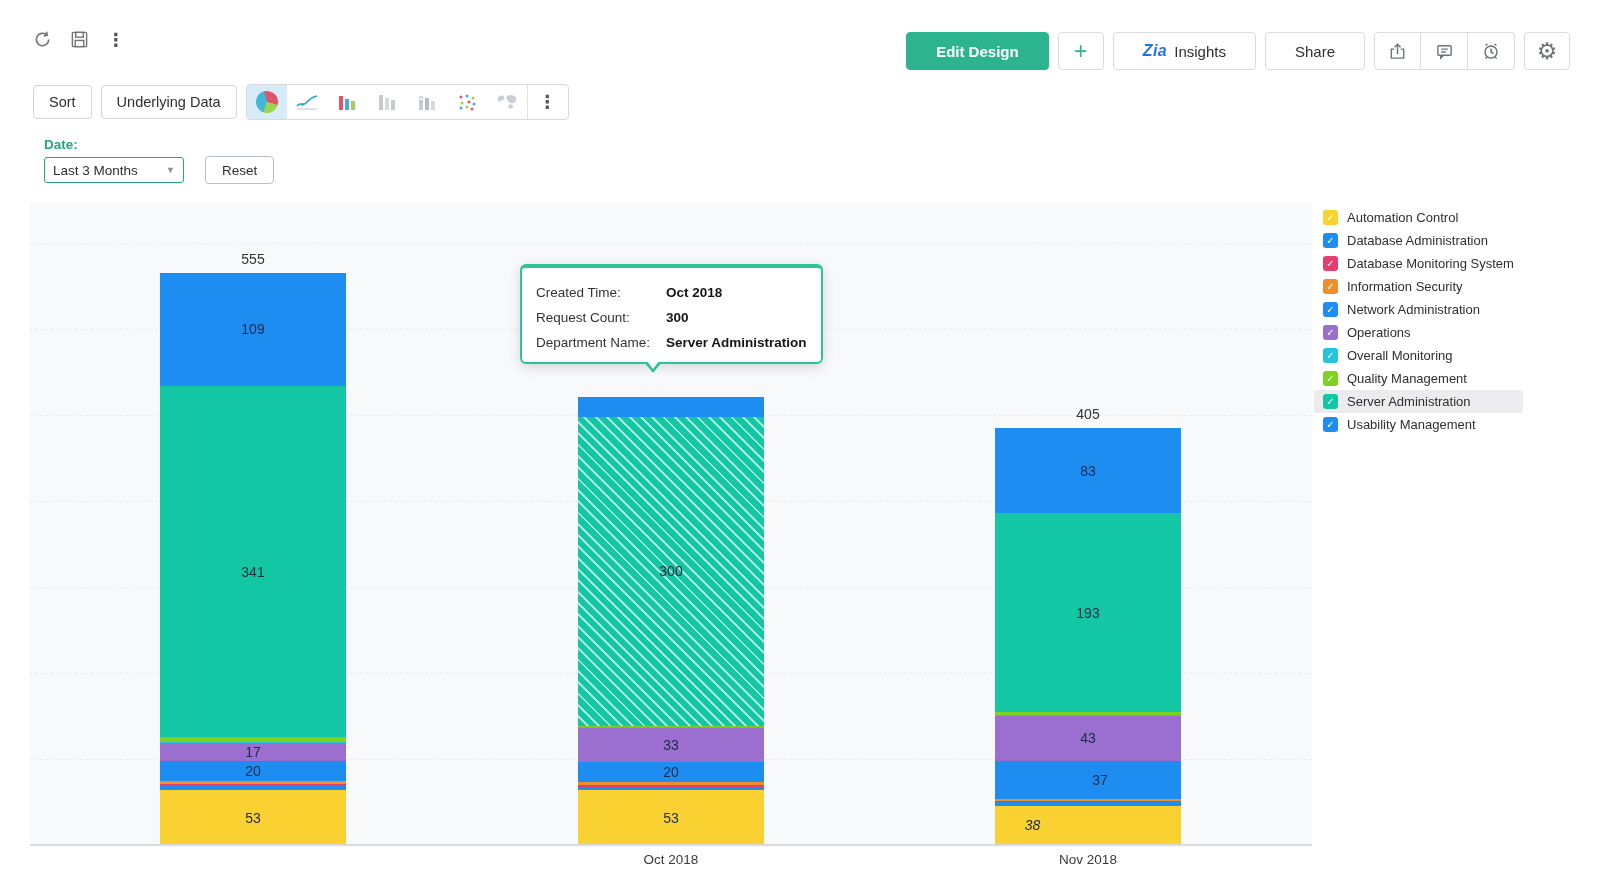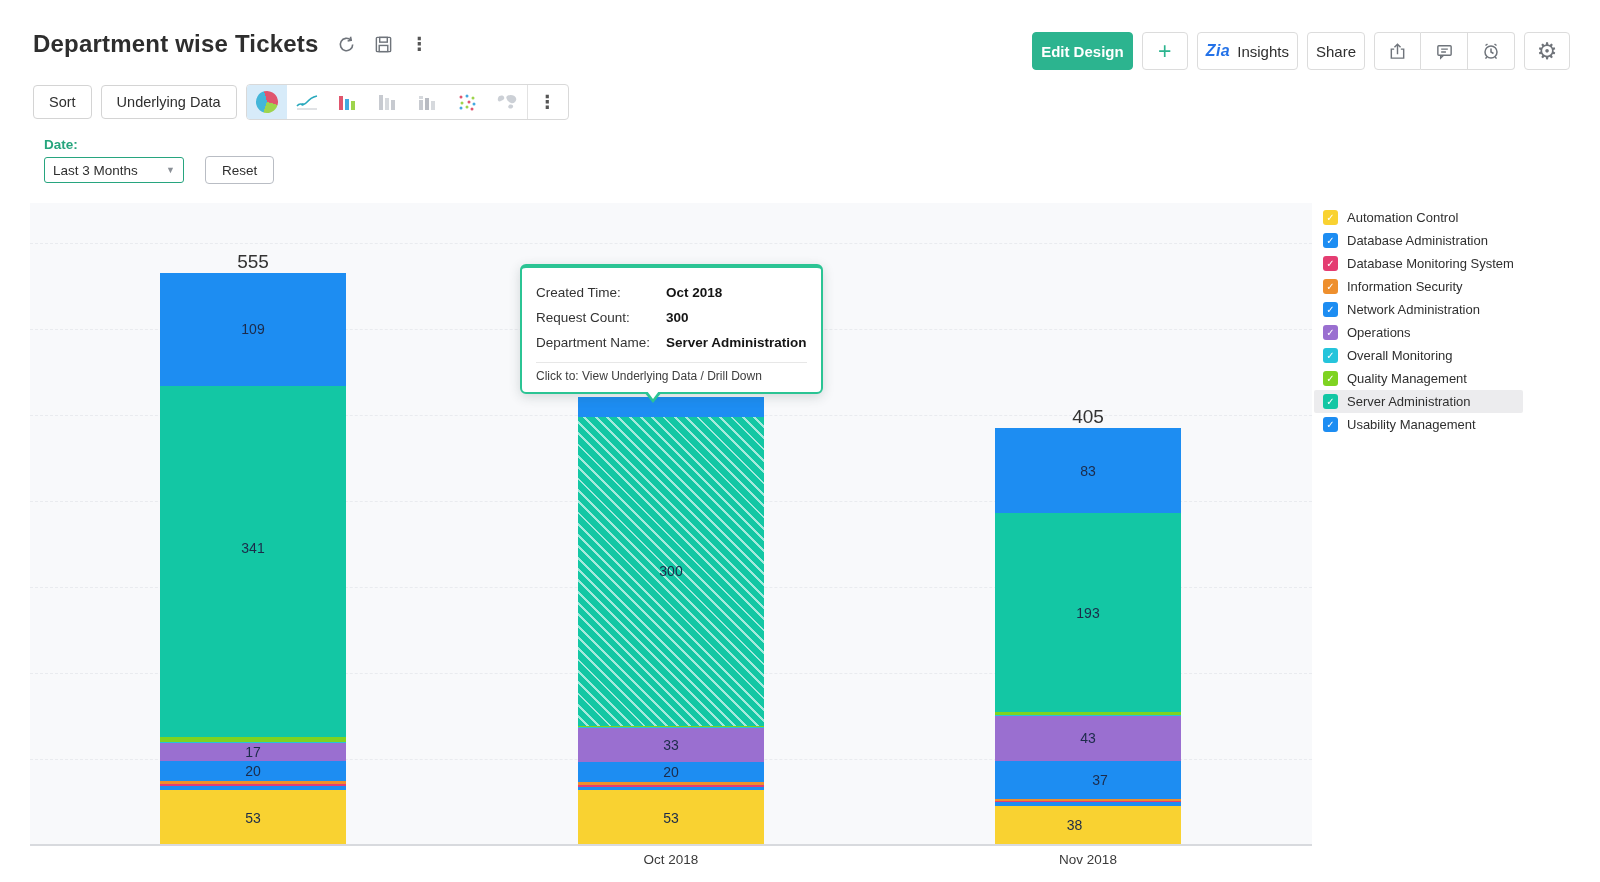--- a/index.html
+++ b/index.html
@@ -9,21 +9,21 @@
 
   
   .header { position:absolute; left:33px; top:30px; display:flex; align-items:center; gap:18px; }
   .title { font-size:24px; font-weight:700; color:#2e2e2e; letter-spacing:.2px; }
   .hicon { color:#6f747b; display:flex; align-items:center; cursor:pointer; }
   .kebab { font-size:18px; color:#555; font-weight:700; cursor:pointer; line-height:1; }
 
   .header-right { position:absolute; right:30px; top:32px; display:flex; align-items:stretch; gap:9px; height:38px; }
   .btn { display:flex; align-items:center; justify-content:center; gap:7px; background:#fff;
          border:1px solid #dcdcdc; border-radius:4px; font-size:15px; color:#2f2f2f;
-         padding:0 8px; cursor:pointer; white-space:nowrap; }
+         padding:0 29px; cursor:pointer; white-space:nowrap; }
   .btn-primary { background:#2cb48f; border-color:#2cb48f; color:#fff; font-weight:600; }
   .btn-plus { color:#2cb48f; font-size:23px; font-weight:400; width:46px; padding:0; }
   .zia { color:#2472e8; font-style:italic; font-weight:700; font-size:16px; letter-spacing:.5px; }
   .icon-group { display:flex; align-items:stretch; }
   .icon-group .btn { border-radius:0; border-left-width:0; width:47px; padding:0; }
   .icon-group .btn:first-child { border-radius:4px 0 0 4px; border-left-width:1px; }
   .icon-group .btn:last-child { border-radius:0 4px 4px 0; }
   .btn-square { width:46px; padding:0; }
   .gear-glyph { font-size:23px; color:#70747a; line-height:1; }
 
@@ -49,21 +49,21 @@
   .reset-btn { position:absolute; left:205px; top:156px; height:28px; background:#fff; border:1px solid #b9bdc4;
                border-radius:4px; font-size:13.5px; color:#2f2f2f; padding:0 16px; cursor:pointer; }
 
   
   .plot-bg { position:absolute; left:30px; top:203px; width:1282px; height:642px; background:#f8f9fb; }
   .gridline { position:absolute; left:30px; width:1282px; height:0; border-top:1px dashed #e9ebef; }
   .axis-x { position:absolute; left:30px; top:844px; width:1282px; height:2px; background:#d8dade; }
   .bar-seg { position:absolute; }
   .bar-seg.hatch { background-image:repeating-linear-gradient(45deg, rgba(255,255,255,0) 0 6px, rgba(255,255,255,.62) 6px 8px); }
   .seg-label { position:absolute; text-align:center; font-size:14px; color:#1c2b4a; font-weight:400; pointer-events:none; }
-  .total-label { position:absolute; text-align:center; font-size:19px; color:#333; }
+  .total-label { position:absolute; text-align:center; font-size:14px; color:#333; }
   .x-label { position:absolute; text-align:center; font-size:13.5px; color:#3a3a3a; }
   .clip-strip { position:absolute; left:0; top:866px; width:1600px; height:16px; background:#fff; z-index:40; }
 
   
   .legend { position:absolute; left:1314px; top:206px; display:flex; flex-direction:column; }
   .legend-row { display:flex; align-items:center; gap:9px; padding:4px 9px; border-radius:2px; cursor:pointer; }
   .legend-row.hl { background:#ececee; }
   .legend-swatch { width:15px; height:15px; border-radius:3px; display:flex; align-items:center;
                    justify-content:center; color:#fff; font-size:10px; line-height:1; }
   .legend-label { font-size:13px; color:#2f2f2f; white-space:nowrap; }
@@ -82,21 +82,20 @@
               border-left:6px solid transparent; border-right:6px solid transparent; border-top:8px solid #fff; }
 
   svg.lineicon, svg.baricon, svg.scattericon, svg.mapicon { display:block; }
 </style>
 </head>
 <body>
 
 <div id="page">
 
   <div class="header">
-    <div class="title">Department wise Tickets</div>
     <span class="hicon">
       <svg width="19" height="19" viewBox="0 0 20 20" fill="none" stroke="#6f747b" stroke-width="1.7">
         <path d="M16.5 10 a6.5 6.5 0 1 1 -1.9 -4.6"></path>
           <path d="M14.2 1.8 L15 5.6 L11.2 6.3" stroke-linejoin="round"></path>
       </svg>
     </span>
     <span class="hicon">
       <svg width="19" height="19" viewBox="0 0 20 20" fill="none" stroke="#6f747b" stroke-width="1.5">
         <rect x="2.5" y="2.5" width="15" height="15" rx="1"></rect>
         <rect x="6" y="2.5" width="8" height="5"></rect>
@@ -228,40 +227,40 @@
       <div class="bar-seg" style="left: 160px; top: 786.29px; width: 186px; height: 4.12px; background-color: rgb(29, 141, 242);"></div>
       <div class="bar-seg" style="left: 160px; top: 784.23px; width: 186px; height: 2.06px; background-color: rgb(228, 61, 114);"></div>
       <div class="bar-seg" style="left: 160px; top: 781.14px; width: 186px; height: 3.09px; background-color: rgb(238, 143, 45);"></div>
       <div class="bar-seg" style="left: 160px; top: 760.54px; width: 186px; height: 20.6px; background-color: rgb(29, 141, 242);"></div>
       <div class="seg-label" style="left: 160px; width: 186px; top: 762.84px;">20</div>
       <div class="bar-seg" style="left: 160px; top: 743.03px; width: 186px; height: 17.51px; background-color: rgb(154, 111, 208);"></div>
       <div class="seg-label" style="left: 160px; width: 186px; top: 743.785px;">17</div>
       <div class="bar-seg" style="left: 160px; top: 742px; width: 186px; height: 1.03px; background-color: rgb(37, 196, 219);"></div>
       <div class="bar-seg" style="left: 160px; top: 736.85px; width: 186px; height: 5.15px; background-color: rgb(126, 211, 33);"></div>
       <div class="bar-seg" style="left: 160px; top: 385.62px; width: 186px; height: 351.23px; background-color: rgb(19, 199, 164);"></div>
-      <div class="seg-label" style="left: 160px; width: 186px; top: 540px;">341</div>
+      <div class="seg-label" style="left: 160px; width: 186px; top: 564px;">341</div>
       <div class="bar-seg" style="left: 160px; top: 273.35px; width: 186px; height: 112.27px; background-color: rgb(29, 141, 242);"></div>
       <div class="seg-label" style="left: 160px; width: 186px; top: 321.485px;">109</div>
       <div class="total-label" style="left: 160px; width: 186px; top: 251.35px;">555</div>
       <div class="bar-seg" style="left: 578px; top: 790.41px; width: 186px; height: 54.59px; background-color: rgb(249, 210, 49);"></div>
       <div class="seg-label" style="left: 578px; width: 186px; top: 809.705px;">53</div>
       <div class="bar-seg" style="left: 578px; top: 787.32px; width: 186px; height: 3.09px; background-color: rgb(29, 141, 242);"></div>
       <div class="bar-seg" style="left: 578px; top: 785.26px; width: 186px; height: 2.06px; background-color: rgb(228, 61, 114);"></div>
       <div class="bar-seg" style="left: 578px; top: 782.17px; width: 186px; height: 3.09px; background-color: rgb(238, 143, 45);"></div>
       <div class="bar-seg" style="left: 578px; top: 761.57px; width: 186px; height: 20.6px; background-color: rgb(29, 141, 242);"></div>
       <div class="seg-label" style="left: 578px; width: 186px; top: 763.87px;">20</div>
       <div class="bar-seg" style="left: 578px; top: 727.58px; width: 186px; height: 33.99px; background-color: rgb(154, 111, 208);"></div>
       <div class="seg-label" style="left: 578px; width: 186px; top: 736.575px;">33</div>
       <div class="bar-seg" style="left: 578px; top: 726.55px; width: 186px; height: 1.03px; background-color: rgb(37, 196, 219);"></div>
       <div class="bar-seg" style="left: 578px; top: 725.52px; width: 186px; height: 1.03px; background-color: rgb(126, 211, 33);"></div>
       <div class="bar-seg hatch" style="left: 578px; top: 416.52px; width: 186px; height: 309px; background-color: rgb(19, 199, 164);"></div>
       <div class="seg-label" style="left: 578px; width: 186px; top: 563.02px;">300</div>
       <div class="bar-seg" style="left: 578px; top: 396.95px; width: 186px; height: 19.57px; background-color: rgb(29, 141, 242);"></div>
       <div class="bar-seg" style="left: 995px; top: 805.86px; width: 186px; height: 39.14px; background-color: rgb(249, 210, 49);"></div>
-      <div class="seg-label" style="left: 995px; width: 159px; top: 817.43px;">38</div>
+      <div class="seg-label" style="left: 953px; width: 159px; top: 817.43px; font-style: italic;">38</div>
       <div class="bar-seg" style="left: 995px; top: 801.74px; width: 186px; height: 4.12px; background-color: rgb(29, 141, 242);"></div>
       <div class="bar-seg" style="left: 995px; top: 800.71px; width: 186px; height: 1.03px; background-color: rgb(228, 61, 114);"></div>
       <div class="bar-seg" style="left: 995px; top: 798.65px; width: 186px; height: 2.06px; background-color: rgb(238, 143, 45);"></div>
       <div class="bar-seg" style="left: 995px; top: 760.54px; width: 186px; height: 38.11px; background-color: rgb(29, 141, 242);"></div>
       <div class="seg-label" style="left: 995px; width: 210px; top: 771.595px;">37</div>
       <div class="bar-seg" style="left: 995px; top: 716.25px; width: 186px; height: 44.29px; background-color: rgb(154, 111, 208);"></div>
       <div class="seg-label" style="left: 995px; width: 186px; top: 730.395px;">43</div>
       <div class="bar-seg" style="left: 995px; top: 715.22px; width: 186px; height: 1.03px; background-color: rgb(37, 196, 219);"></div>
       <div class="bar-seg" style="left: 995px; top: 712.13px; width: 186px; height: 3.09px; background-color: rgb(126, 211, 33);"></div>
       <div class="bar-seg" style="left: 995px; top: 513.34px; width: 186px; height: 198.79px; background-color: rgb(19, 199, 164);"></div>
@@ -329,18 +328,17 @@
         </div>
         <div class="tt-row">
           <span class="tt-label">Request Count:</span>
           <span class="tt-value">300</span>
         </div>
         <div class="tt-row">
           <span class="tt-label">Department Name:</span>
           <span class="tt-value">Server Administration</span>
         </div>
       </div>
-    <div class="tt-footer">Click to: View Underlying Data / Drill Down</div>
     <div class="tt-caret"></div>
     <div class="tt-caret-inner"></div>
   </div>
 
 </div>
 
 </body></html>

